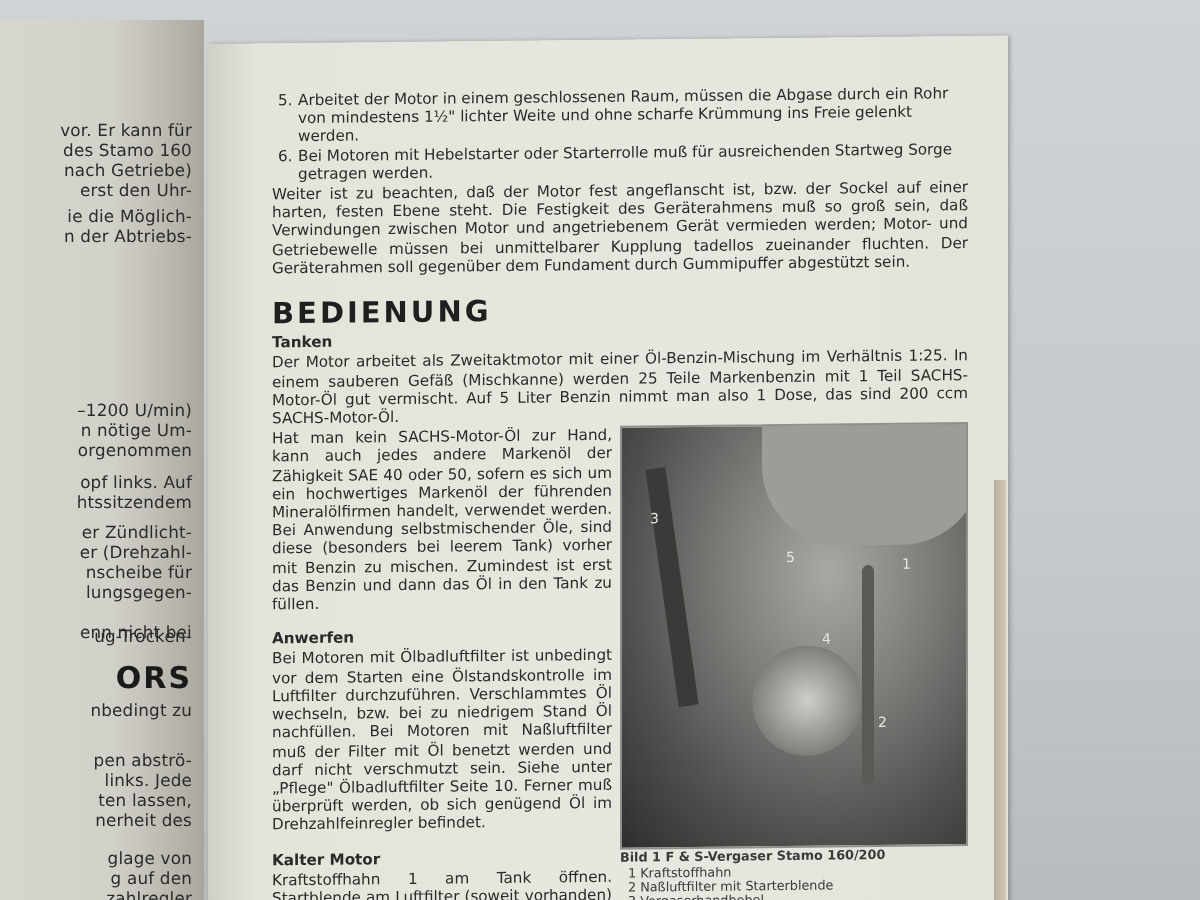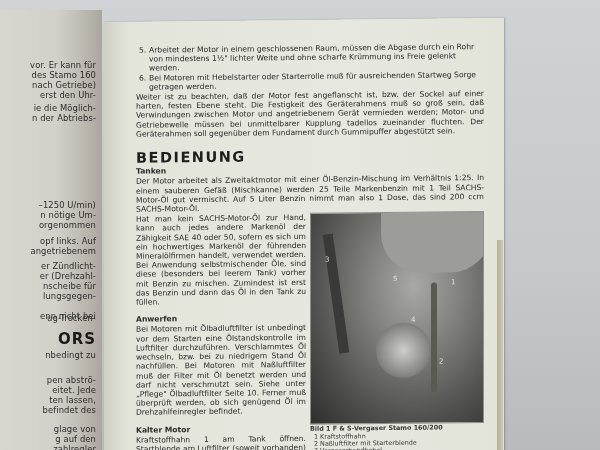--- a/index.html
+++ b/index.html
@@ -40,37 +40,37 @@
 
 <div class="backdrop"></div>
 
 <div class="left-page">
   <div class="ln" style="top:50px">vor. Er kann für</div>
   <div class="ln" style="top:60px">des Stamo 160</div>
   <div class="ln" style="top:70px">nach Getriebe)</div>
   <div class="ln" style="top:80px">erst den Uhr-</div>
   <div class="ln" style="top:93px">ie die Möglich-</div>
   <div class="ln" style="top:103px">n der Abtriebs-</div>
-  <div class="ln" style="top:190px">–1250 U/min)</div>
+  <div class="ln" style="top:190px">–1200 U/min)</div>
   <div class="ln" style="top:200px">n nötige Um-</div>
   <div class="ln" style="top:210px">orgenommen</div>
   <div class="ln" style="top:226px">opf links. Auf</div>
-  <div class="ln" style="top:236px">angetriebenem</div>
+  <div class="ln" style="top:236px">htssitzendem</div>
   <div class="ln" style="top:251px">er Zündlicht-</div>
   <div class="ln" style="top:261px">er (Drehzahl-</div>
   <div class="ln" style="top:271px">nscheibe für</div>
   <div class="ln" style="top:281px">lungsgegen-</div>
   <div class="ln" style="top:303px">ug-Trocken-</div>
   <div class="ln" style="top:301px">enn nicht bei</div>
   <div class="hd" style="top:320px">ORS</div>
   <div class="ln" style="top:340px">nbedingt zu</div>
   <div class="ln" style="top:365px">pen abströ-</div>
-  <div class="ln" style="top:375px">eitet. Jede</div>
+  <div class="ln" style="top:375px">links. Jede</div>
   <div class="ln" style="top:385px">ten lassen,</div>
-  <div class="ln" style="top:395px">befindet des</div>
+  <div class="ln" style="top:395px">nerheit des</div>
   <div class="ln" style="top:414px">glage von</div>
   <div class="ln" style="top:424px">g auf den</div>
   <div class="ln" style="top:434px">zahlregler</div>
 </div>
 
 <div class="right-page">
   <div class="content">
     <div class="list-item">
       <span class="num">5.</span>
       <span>Arbeitet der Motor in einem geschlossenen Raum, müssen die Abgase durch ein Rohr von mindestens 1½" lichter Weite und ohne scharfe Krümmung ins Freie gelenkt werden.</span>

